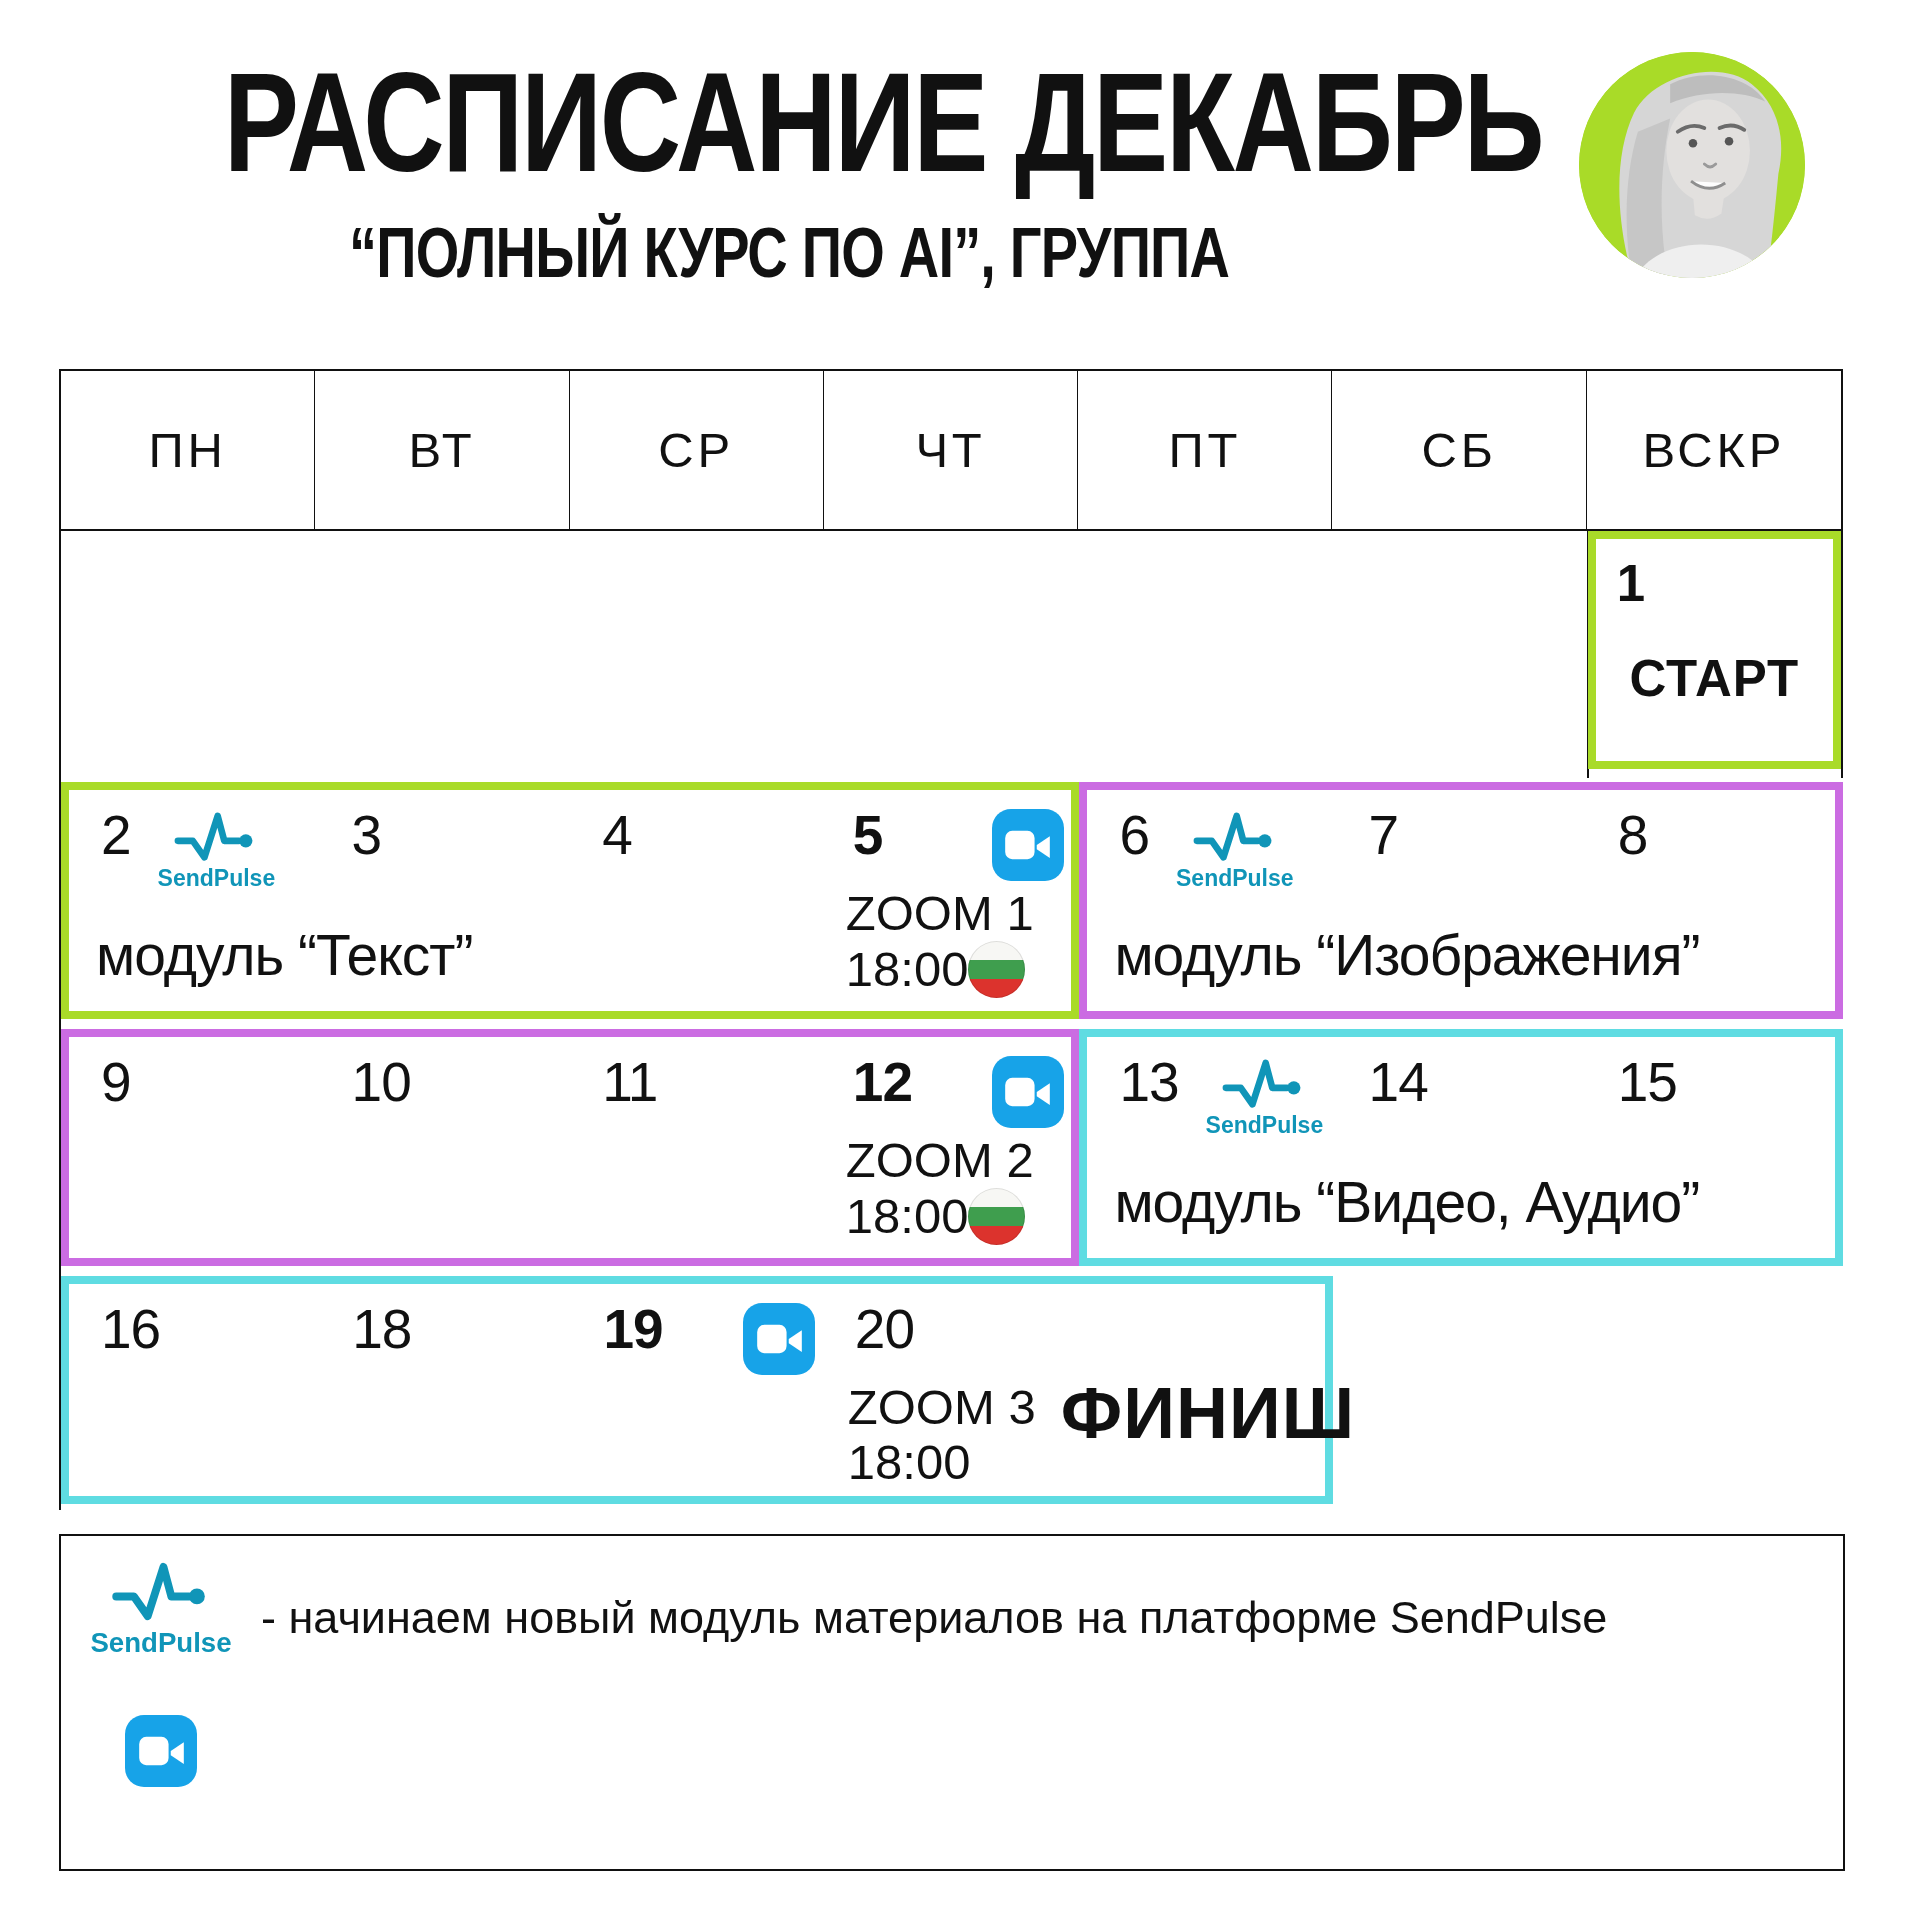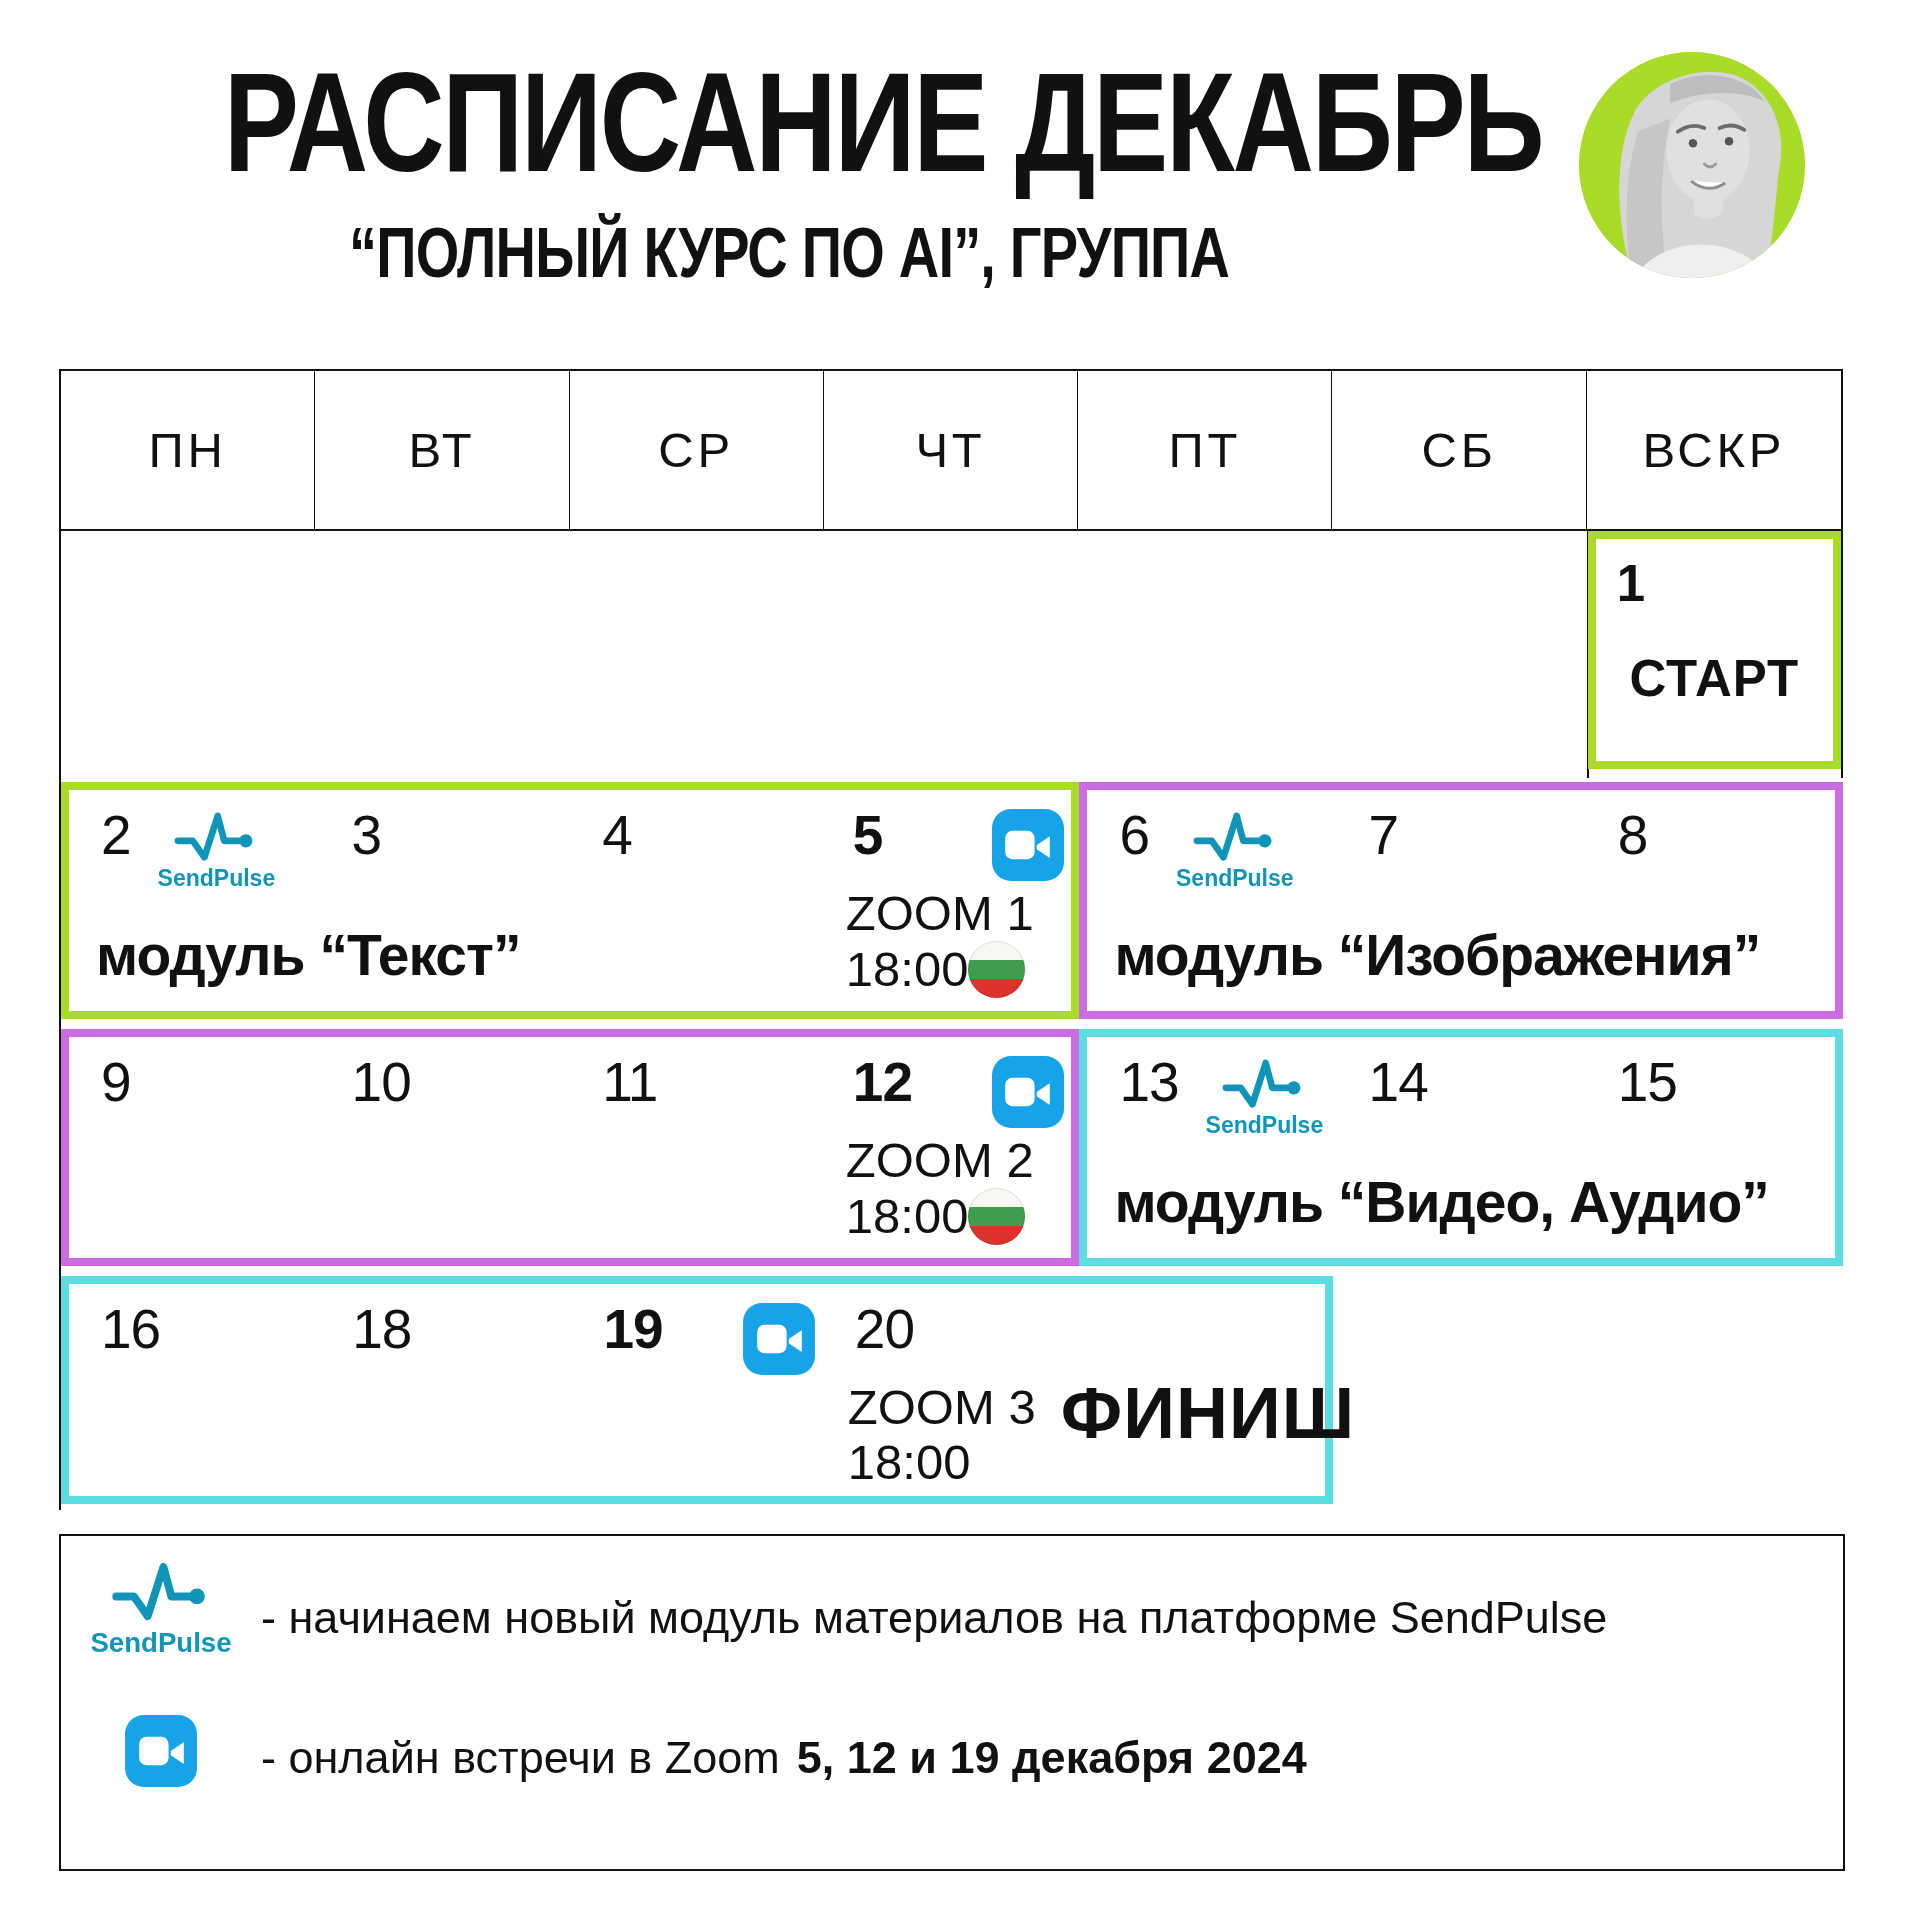--- a/index.html
+++ b/index.html
@@ -45,21 +45,21 @@
   .daysrow{display:grid;padding-top:17px;}
   .cols4{grid-template-columns:repeat(4,1fr);}
   .cols3{grid-template-columns:repeat(3,1fr);}
   .cols5{grid-template-columns:repeat(5,1fr);}
   .daycell{display:flex;align-items:flex-start;padding-left:32px;padding-right:7.6px;
            font-size:55px;letter-spacing:-1px;min-height:88px;}
   .daycell .num{line-height:1.05;}
   .daycell.bold .num{font-weight:700;}
   .daycell.with-icon{justify-content:space-between;}
 
-  .module-label{position:absolute;left:27px;bottom:23px;font-size:57px;font-weight:700;
+  .module-label{position:absolute;left:27px;bottom:23px;font-size:57px;font-weight:400;
                 letter-spacing:-1px;white-space:nowrap;margin-top:16px;}
   .zoominfo{position:absolute;top:96px;font-size:49px;line-height:1.12;}
   .w2 .zoominfo,.w3 .zoominfo{left:calc(75% + 25px);}
   .w4 .zoominfo{left:calc(60% + 25px);}
   .zi-time{display:flex;align-items:center;}
   .finish-label{position:absolute;left:calc(80% - 13.3px);bottom:42px;
                 font-size:72px;font-weight:700;letter-spacing:1px;}
 
   
   .zoom-icon{width:72px;height:72px;border-radius:19px;background:var(--zoom-blue,#17a3e8);
@@ -293,20 +293,17 @@
     </div>
     <div class="lg-row lg-row2">
       <div class="lg-iconcol">
         <span class="zoom-icon">
           <svg width="49" height="42" viewBox="0 0 90 76">
             <rect x="4" y="12" width="54" height="52" rx="13" fill="#fff"></rect>
             <path d="M62,38 L86,22 V62 L62,46 Z" fill="#fff"></path>
           </svg>
         </span>
       </div>
-      <div class="lg-text">
-        <span>- онлайн встречи в Zoom</span><span class="lg-bold">5, 12 и 19 декабря 2024</span>
-      </div>
     </div>
   </div>
 
 </div>
 
 
 </body></html>

